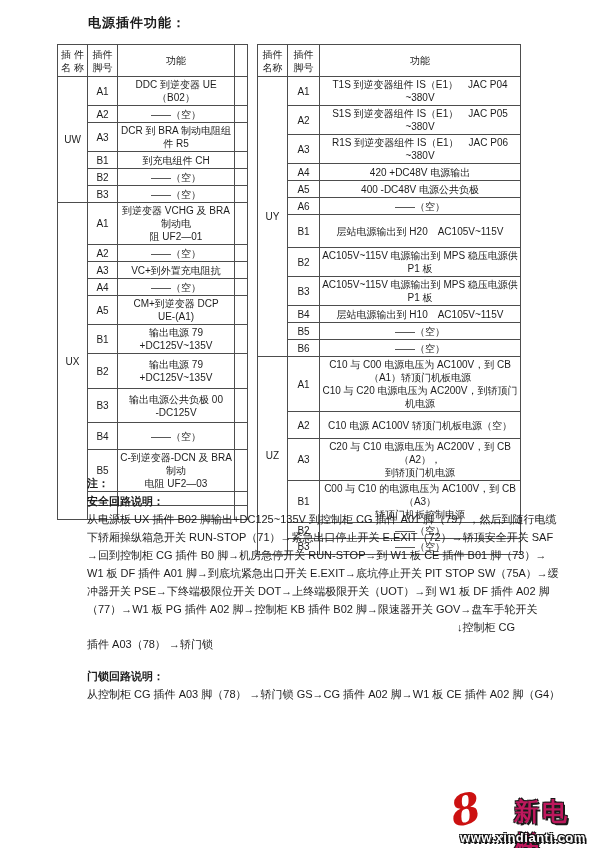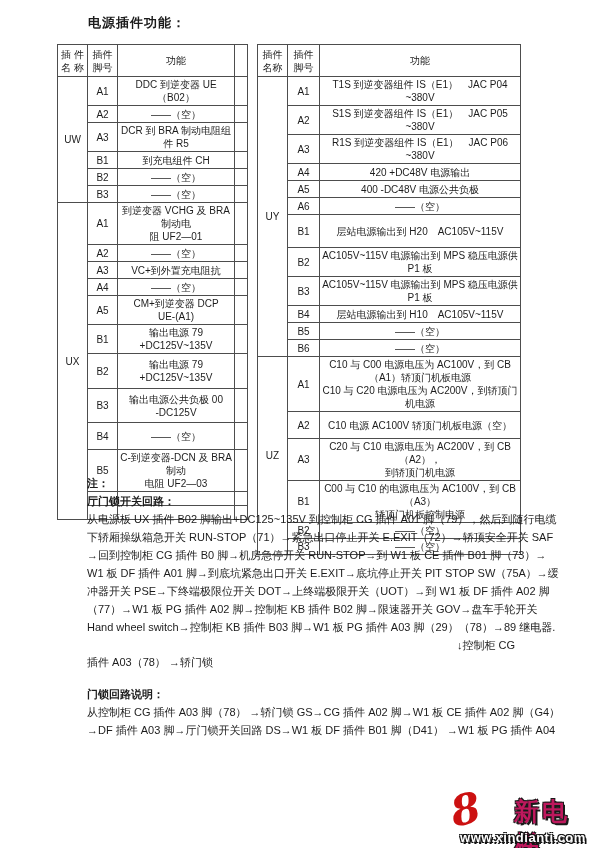--- a/index.html
+++ b/index.html
@@ -270,33 +270,31 @@
     <tr style="height:14px">
       <td>B3</td>
       <td>——（空）</td>
     </tr>
   </tbody>
     </table>
 </div>
 
 <div class="notes">
   <div class="note-line bold">注：</div>
-  <div class="note-line bold">厅门锁开关回路：</div>
+  <div class="note-line bold">安全回路说明：</div>
   <div class="note-line">从电源板 UX 插件 B02 脚输出+DC125~135V 到控制柜 CG 插件 A01 脚（79），然后到随行电缆</div>
   <div class="note-line">下轿厢操纵箱急开关 RUN-STOP（71）→紧急出口停止开关 E.EXIT（72）→轿顶安全开关 SAF</div>
   <div class="note-line">→回到控制柜 CG 插件 B0 脚→机房急停开关 RUN-STOP→到 W1 板 CE 插件 B01 脚（73）→</div>
   <div class="note-line">W1 板 DF 插件 A01 脚→到底坑紧急出口开关 E.EXIT→底坑停止开关 PIT STOP SW（75A）→缓</div>
   <div class="note-line">冲器开关 PSE→下终端极限位开关 DOT→上终端极限开关（UOT）→到 W1 板 DF 插件 A02 脚</div>
   <div class="note-line">（77）→W1 板 PG 插件 A02 脚→控制柜 KB 插件 B02 脚→限速器开关 GOV→盘车手轮开关</div>
-  <div class="note-line">Hand wheel switch→控制柜 KB 插件 B03 脚→W1 板 PG 插件 A03 脚（29）（78）→89 继电器.</div>
   <div class="branch-line">↓控制柜 CG</div>
   <div class="note-line">插件 A03（78） →轿门锁</div>
   <div class="spacer"></div>
   <div class="note-line bold">门锁回路说明：</div>
   <div class="note-line">从控制柜 CG 插件 A03 脚（78） →轿门锁 GS→CG 插件 A02 脚→W1 板 CE 插件 A02 脚（G4）</div>
-  <div class="note-line">→DF 插件 A03 脚→厅门锁开关回路 DS→W1 板 DF 插件 B01 脚（D41） →W1 板 PG 插件 A04</div>
 </div>
 
 <div class="logo">
   <span class="logo-icon">8</span>
   <span class="logo-brand">新电梯</span>
   <span class="logo-url">www.xindianti.com</span>
 </div>
 
 </body></html>

